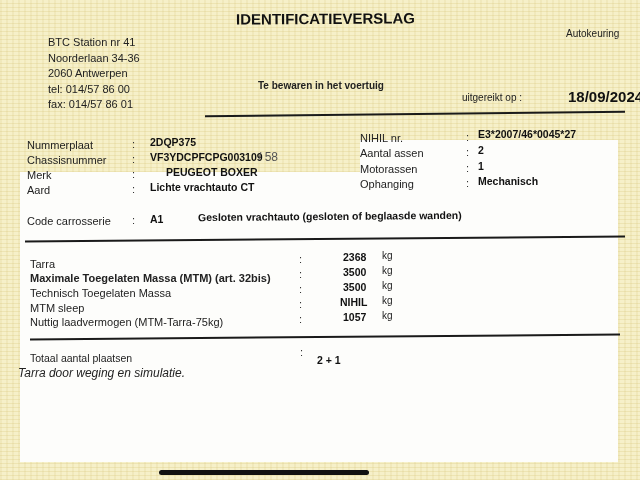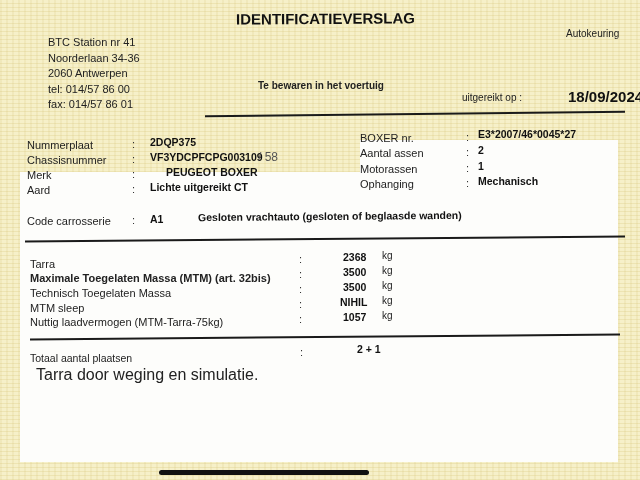--- a/index.html
+++ b/index.html
@@ -60,23 +60,23 @@
 <div class="abs colon" style="left:132px; top:153px;">:</div>
 <div class="abs val" style="left:150px; top:151px;">VF3YDCPFCPG003109</div>
 <div class="abs" style="left:258px; top:150px; font-size:12px; color:#555;">/ 58</div>
 
 <div class="abs lbl" style="left:27px; top:169px;">Merk</div>
 <div class="abs colon" style="left:132px; top:168px;">:</div>
 <div class="abs val" style="left:150px; top:166px;padding-left:16px;">PEUGEOT BOXER</div>
 
 <div class="abs lbl" style="left:27px; top:184px;">Aard</div>
 <div class="abs colon" style="left:132px; top:183px;">:</div>
-<div class="abs val" style="left:150px; top:181px;">Lichte uitgereikt CT</div>
+<div class="abs val" style="left:150px; top:181px;">Lichte vrachtauto CT</div>
 
-<div class="abs lbl" style="left:360px; top:132px;">BOXER nr.</div>
+<div class="abs lbl" style="left:360px; top:132px;">NIHIL nr.</div>
 <div class="abs colon" style="left:466px; top:131px;">:</div>
 <div class="abs val" style="left:478px; top:128px;">E3*2007/46*0045*27</div>
 
 <div class="abs lbl" style="left:360px; top:147px;">Aantal assen</div>
 <div class="abs colon" style="left:466px; top:146px;">:</div>
 <div class="abs val" style="left:478px; top:144px;">2</div>
 
 <div class="abs lbl" style="left:360px; top:163px;">Motorassen</div>
 <div class="abs colon" style="left:466px; top:162px;">:</div>
 <div class="abs val" style="left:478px; top:160px;">1</div>
@@ -114,16 +114,16 @@
 
 <div class="abs lbl" style="left:30px; top:316px;">Nuttig laadvermogen (MTM-Tarra-75kg)</div>
 <div class="abs colon" style="left:299px; top:313px;">:</div>
 <div class="abs val" style="left:343px; top:311px;">1057</div>
 <div class="abs small" style="left:382px; top:310px;">kg</div>
 
 <div class="rule" style="left:30px; top:336px; width:590px; transform:rotate(-0.5deg);"></div>
 
 <div class="abs lbl" style="left:30px; top:352px; font-size:10.5px;">Totaal aantal plaatsen</div>
 <div class="abs colon" style="left:300px; top:346px;">:</div>
-<div class="abs val" style="left:317px; top:343px;margin-left:40px;">2 + 1</div>
-<div class="abs lbl" style="left:36px; top:366px; font-size:16px;">Tarra door weging en simulatie.</div>
+<div class="abs val" style="left:317px; top:354px;">2 + 1</div>
+<div class="abs lbl" style="left:18px; top:366px; font-size:12px;font-style:italic;">Tarra door weging en simulatie.</div>
 
 <div class="home-bar"></div>
 
 </body></html>

